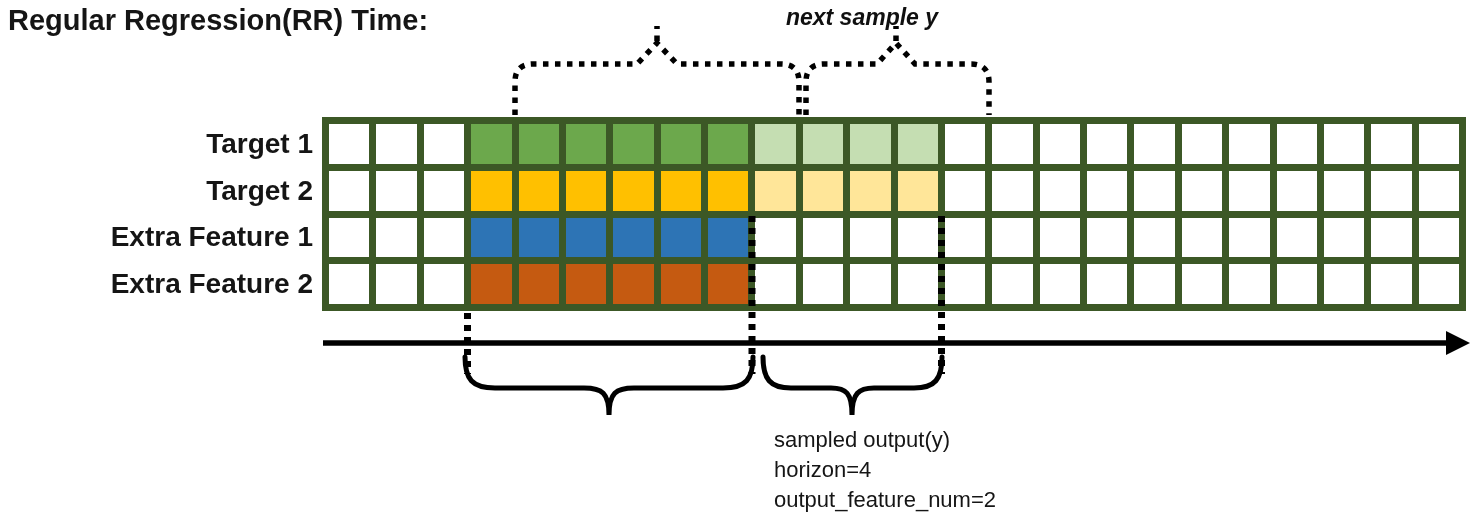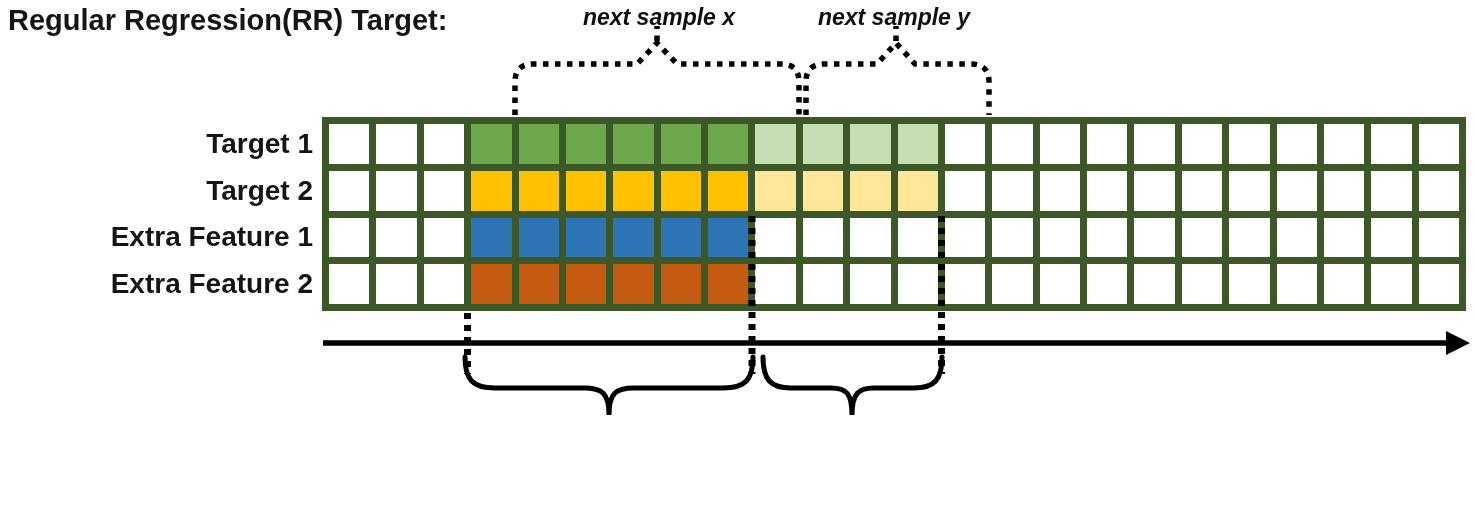--- a/index.html
+++ b/index.html
@@ -9,21 +9,21 @@
   }
   .title{
     position:absolute;left:8px;top:4px;font-size:29px;font-weight:bold;color:#151515;
     letter-spacing:0px;white-space:nowrap;
   }
   .top-label{
     position:absolute;top:4px;font-size:23px;font-style:italic;font-weight:600;
     color:#101010;white-space:nowrap;transform:translateX(-50%);
   }
   .top-label.x{left:659px;}
-  .top-label.y{left:894px;}
+  .top-label.y{left:862px;}
   .row-label{
     position:absolute;right:1163px;width:320px;text-align:right;
     font-size:28px;font-weight:bold;color:#151515;white-space:nowrap;line-height:34px;
   }
   .grid{
     position:absolute;left:322px;top:117px;width:1144px;height:194px;
     box-sizing:border-box;display:grid;
     grid-template-columns:repeat(24,1fr);grid-template-rows:repeat(4,1fr);
     gap:7px;padding:7px;background:#3c5826;
   }
@@ -38,23 +38,22 @@
     line-height:30px;white-space:nowrap;
   }
   .bottom-anno.input{left:512px;}
   .bottom-anno.output{left:774px;}
 </style>
 </head>
 <body>
 
 <div class="canvas">
 
-  <div class="title">Regular Regression(RR) Target:</div>
+  <div class="title">Regular Regression(RR) Time:</div>
 
-  <div class="top-label x">next sample x</div>
   <div class="top-label y">next sample y</div>
 
   <div class="row-label" style="top:127px">Target 1</div>
   <div class="row-label" style="top:174px">Target 2</div>
   <div class="row-label" style="top:220px">Extra Feature 1</div>
   <div class="row-label" style="top:267px">Extra Feature 2</div>
 
   <div class="grid" id="grid" style="background: rgb(60, 88, 38);">
       <div class="cell" style="background: rgb(255, 255, 255);"></div>
       <div class="cell" style="background: rgb(255, 255, 255);"></div>
@@ -178,14 +177,19 @@
       <polygon points="1446,331 1446,355 1470,343" fill="#000"></polygon>
     </g>
 
     <path fill="none" stroke="#000" stroke-width="5" stroke-linecap="round" d="M 465 357 C 465 379 472 388 495 388 L 584 388 C 602 388 609 393 609 415
              C 609 393 616 388 634 388 L 723 388 C 746 388 753 379 753 357"></path>
 
     <path fill="none" stroke="#000" stroke-width="5" stroke-linecap="round" d="M 763 357 C 763 379 770 388 791 388 L 831 388 C 846 388 852 393 852 415
              C 852 393 859 388 874 388 L 914 388 C 935 388 942 379 942 357"></path>
   </svg>
 
+  <div class="bottom-anno output">
+    <div>sampled output(y)</div>
+    <div>horizon=4</div>
+    <div>output_feature_num=2</div>
+  </div>
 
 </div>
 
 </body></html>

